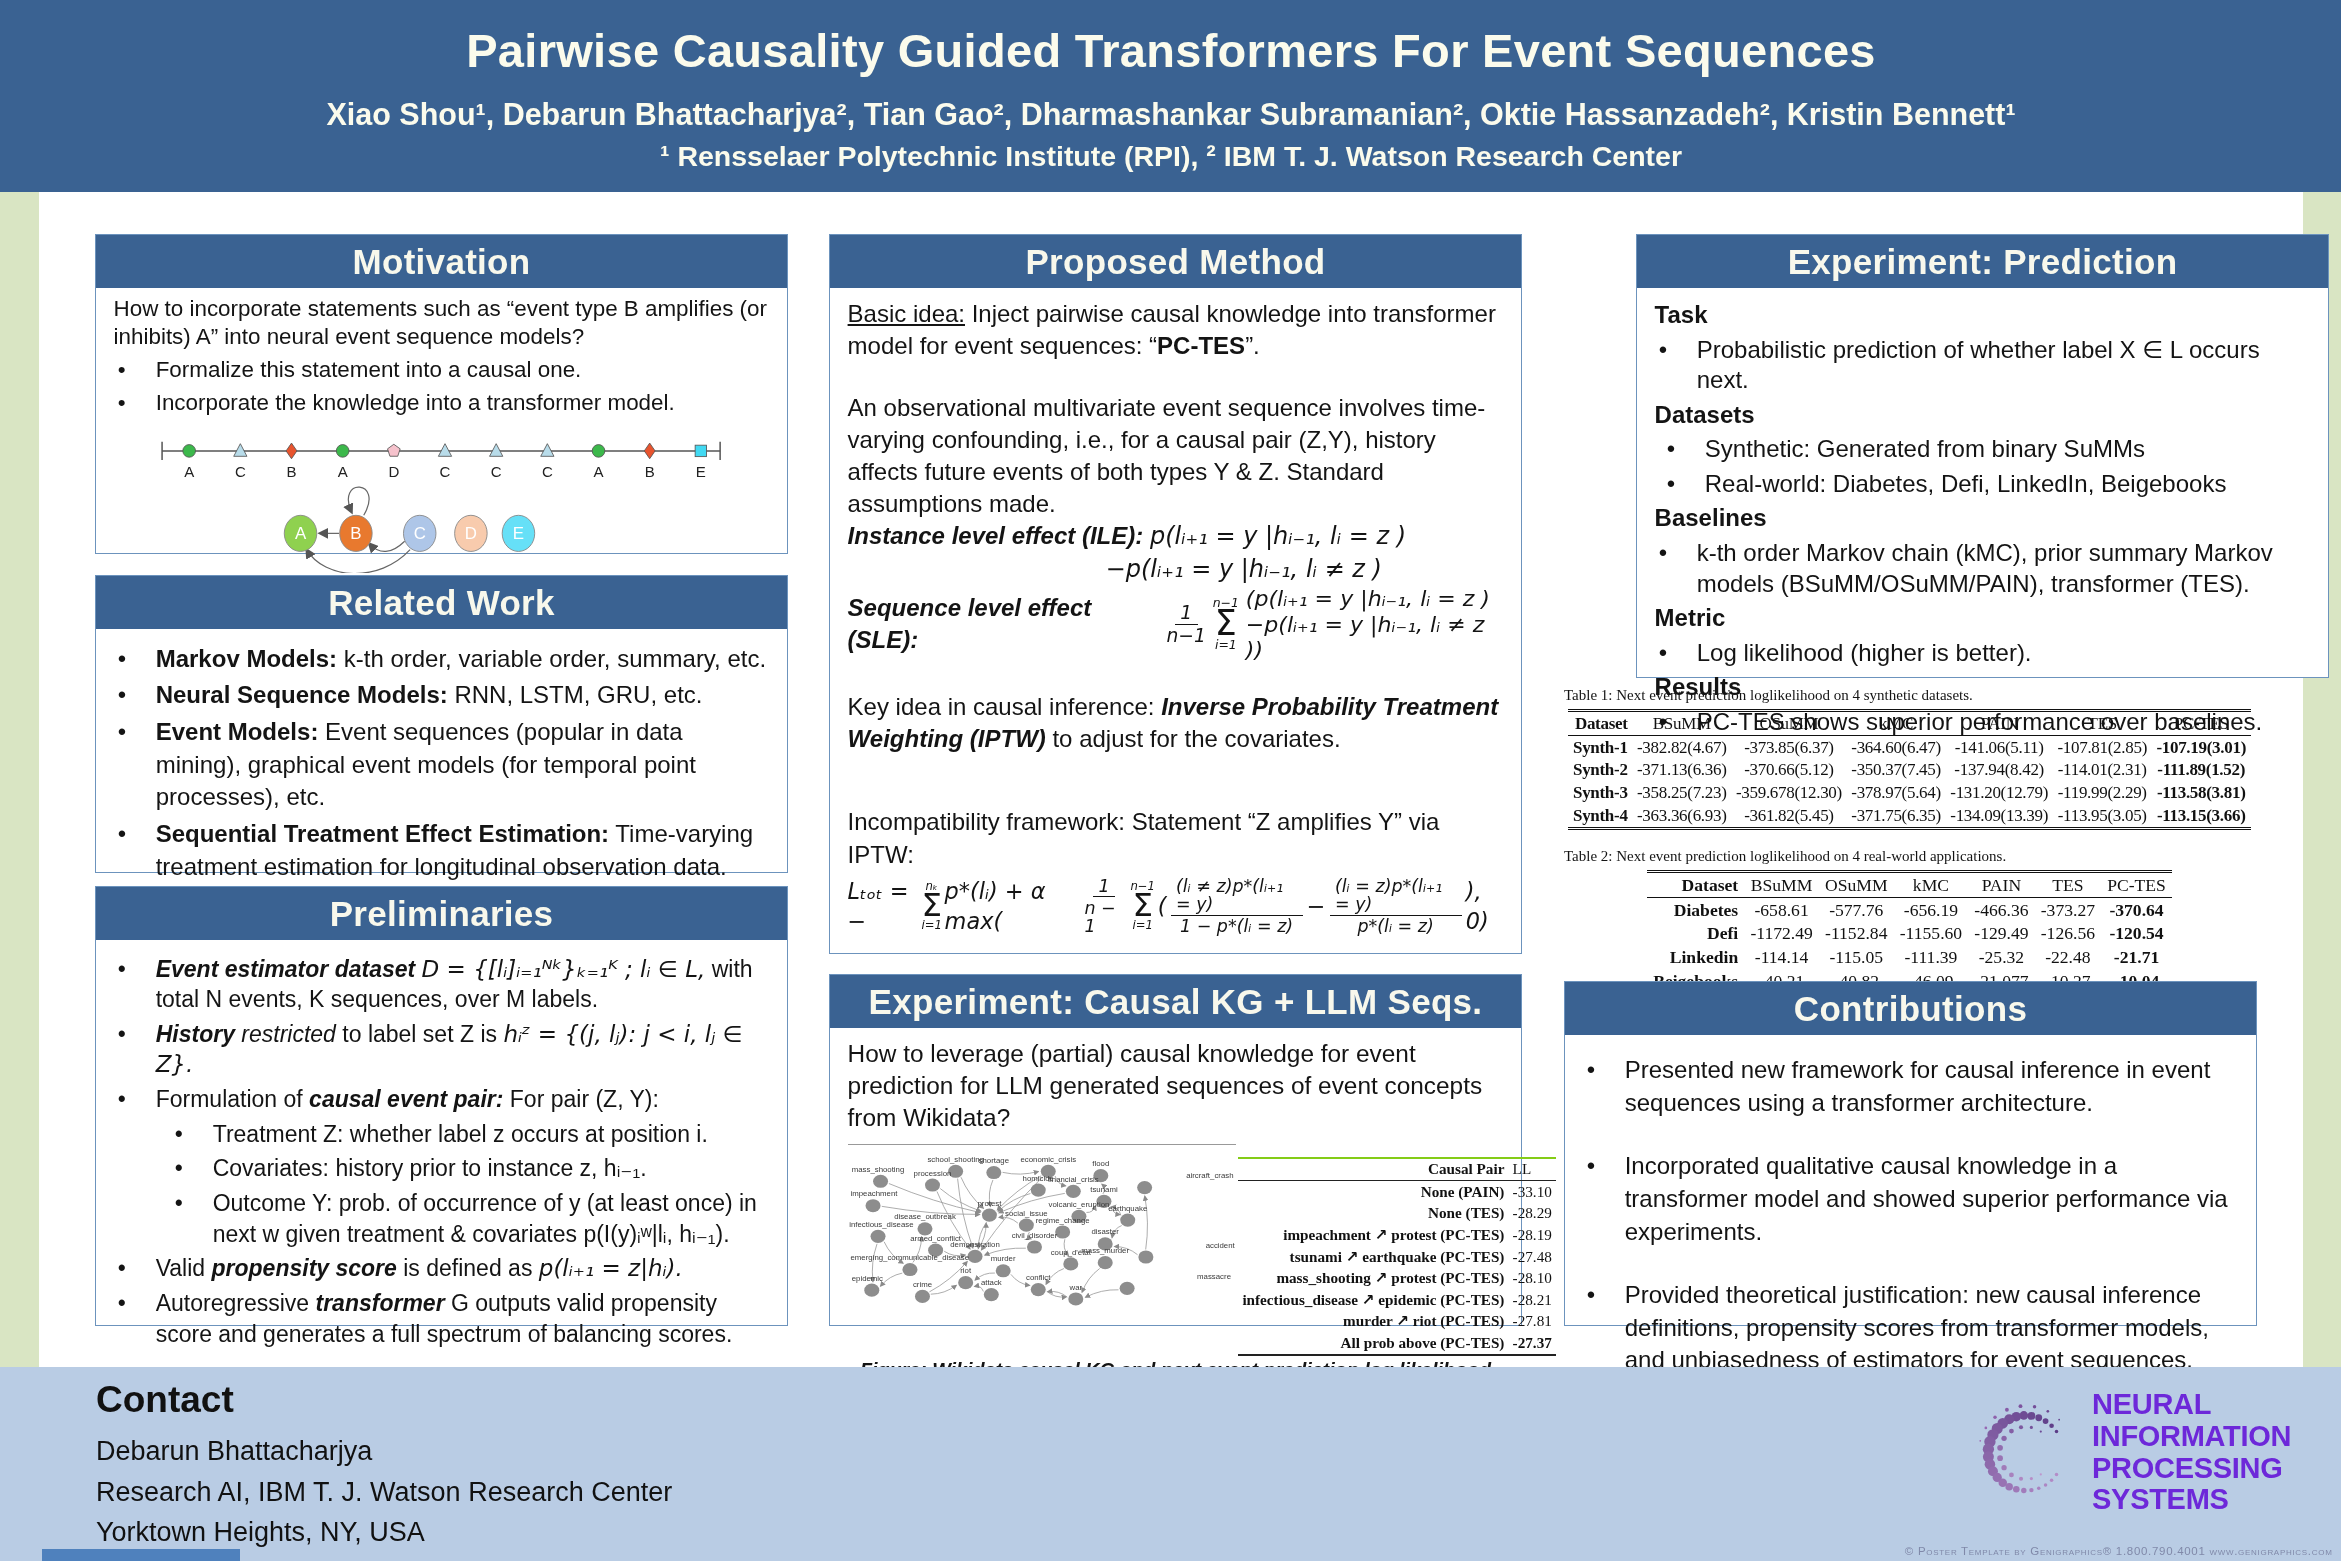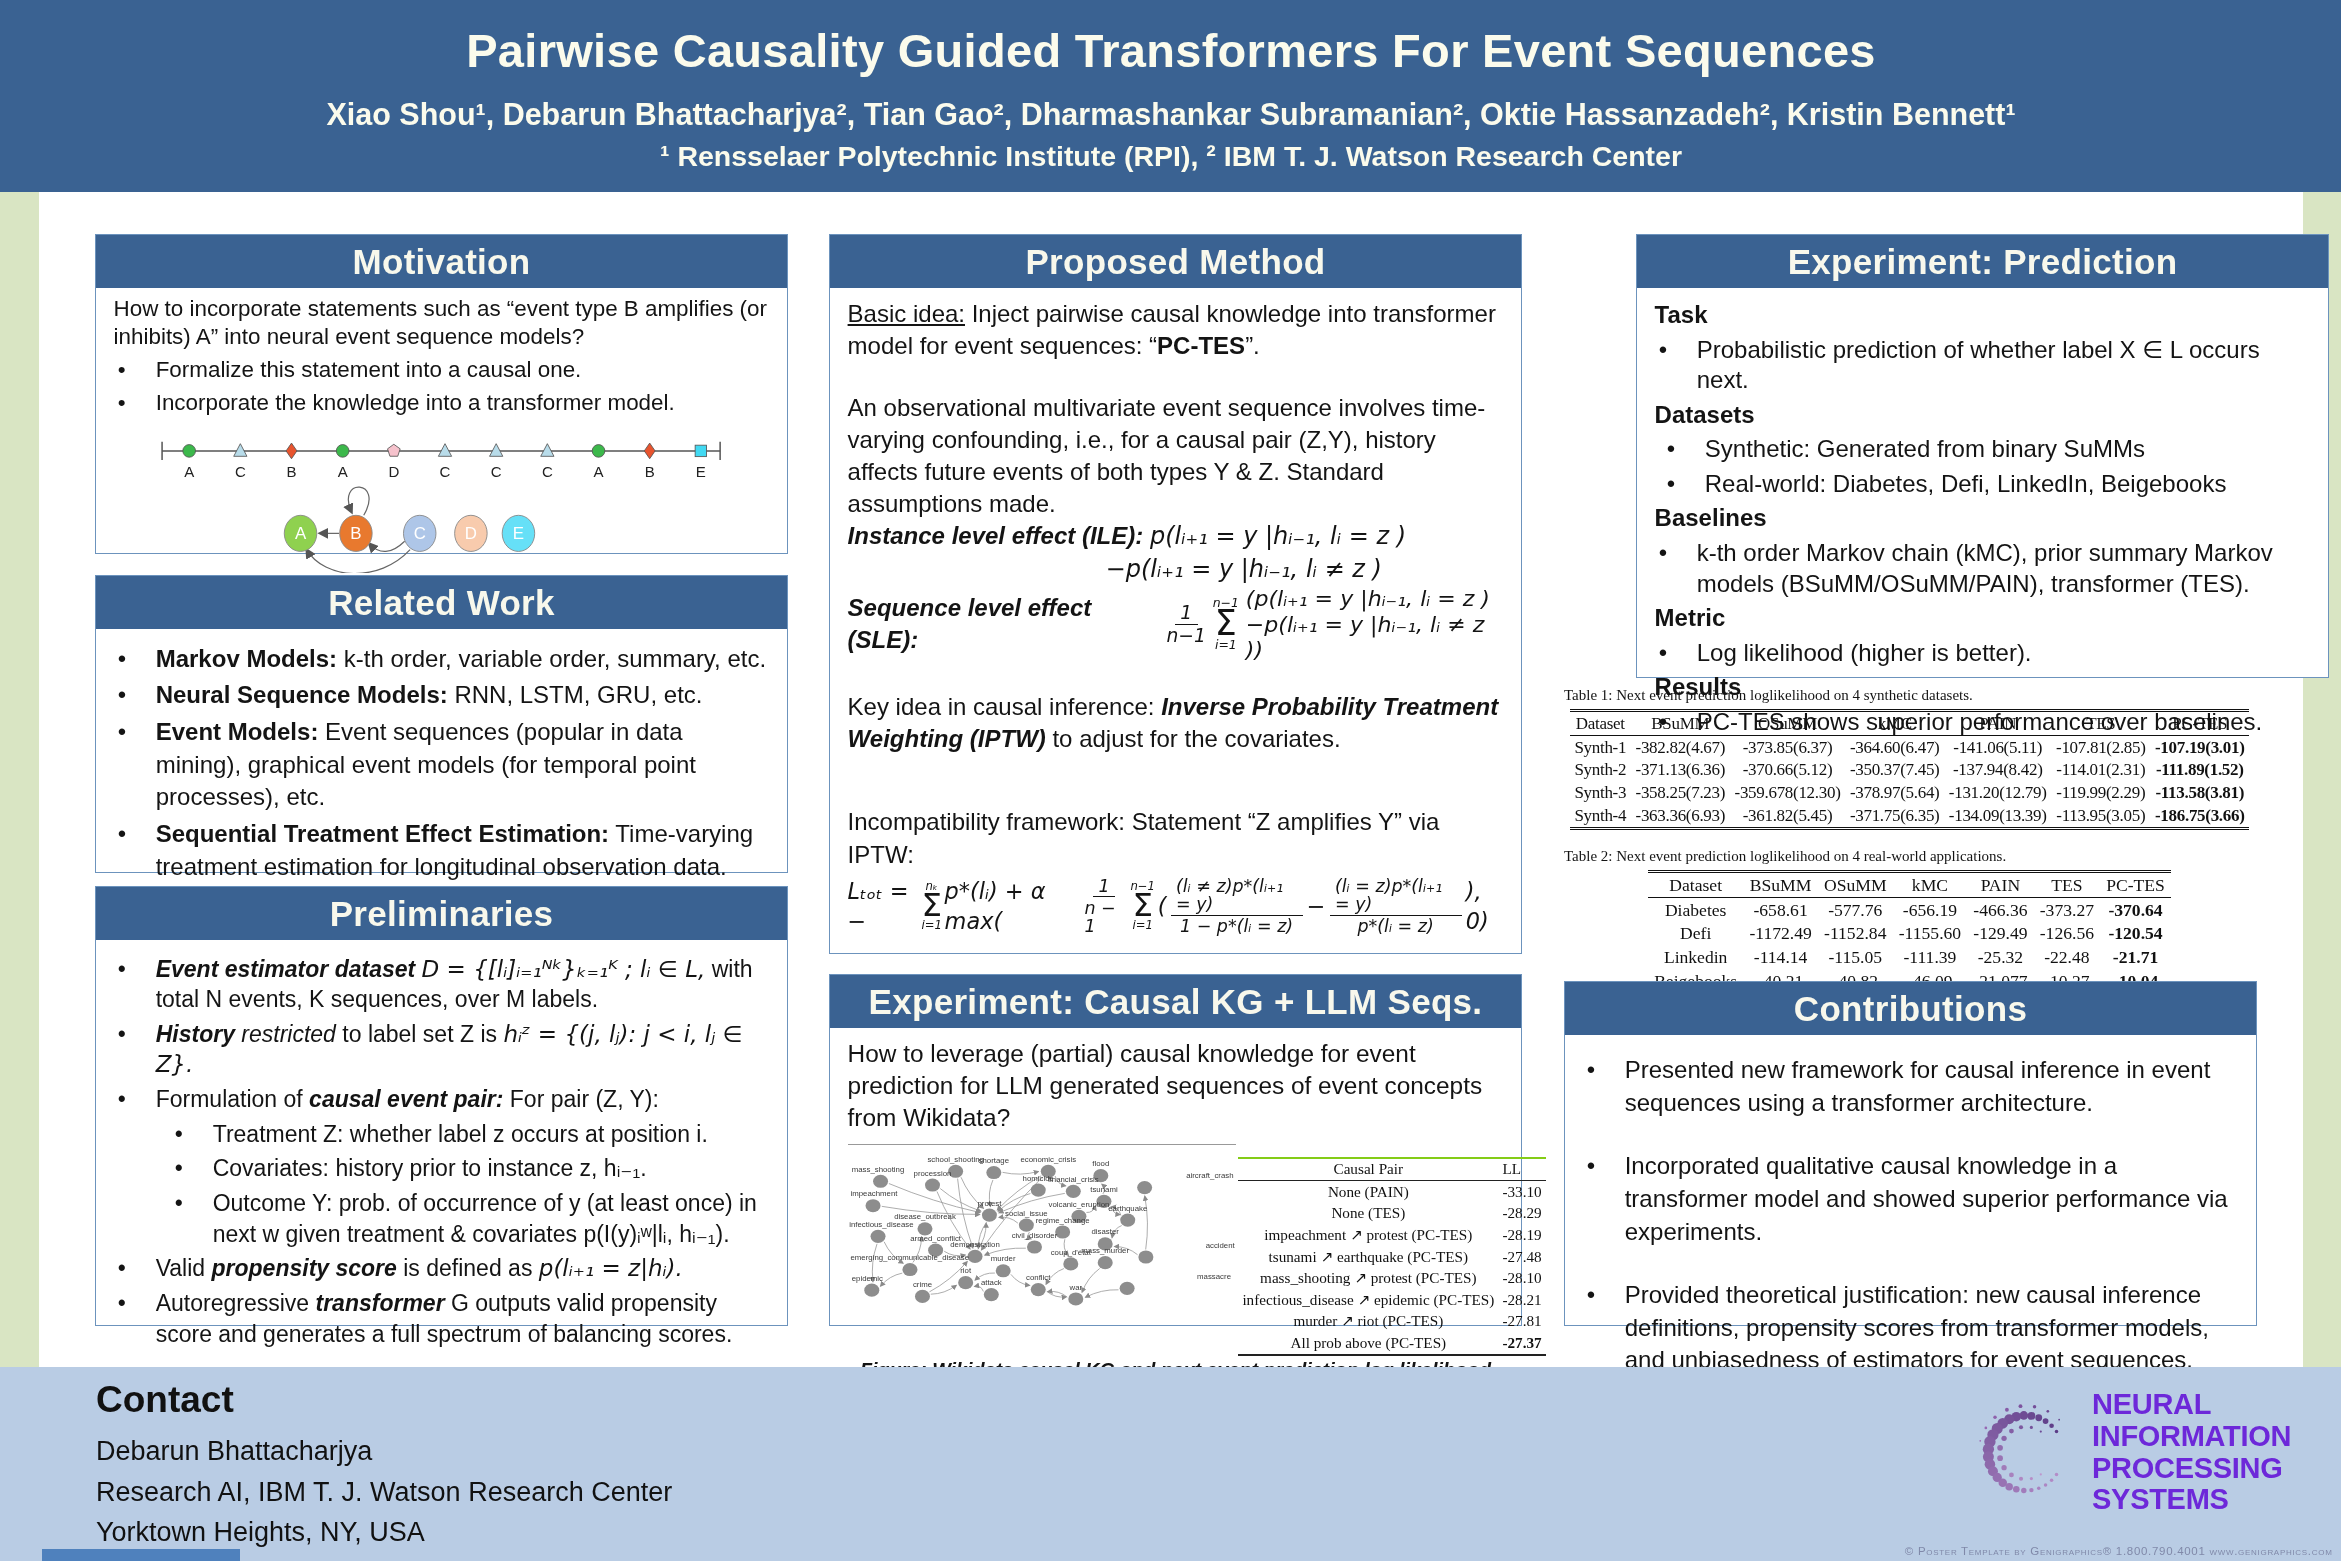--- a/index.html
+++ b/index.html
@@ -43,21 +43,21 @@
   .twolines{display:inline-flex;flex-direction:column;font-size:0.92em;line-height:1.15;margin-left:4.1px;}
 
   
   .figcaption{font-style:italic;font-weight:600;font-size:19px;text-align:center;margin-top:2.7px;}
   .seqlbl{font-size:25px;fill:#222;font-family:"Liberation Sans",sans-serif;}
   .gnode-lbl{font-size:28px;fill:#ffffff;font-family:"Liberation Sans",sans-serif;}
 
   
   .dtable{border-collapse:collapse;margin:0 auto;font-family:"Liberation Serif","DejaVu Sans",serif;color:#111;}
   .dtable th,.dtable td{padding:1.4px 6.1px;text-align:center;white-space:nowrap;}
-  .dtable th.first,.dtable td.first{text-align:center;}
+  .dtable th.first,.dtable td.first{text-align:right;font-weight:bold;}
   .dtable td.b{font-weight:bold;}
   .rtable{border-top:3.4px double #111;border-bottom:3.4px double #111;}
   .rtable thead th{border-bottom:1.4px solid #111;font-weight:normal;}
   .t1 th,.t1 td{font-size:17px;letter-spacing:-0.3px;padding:1.4px 4.7px;}
   .t2 th,.t2 td{font-size:17.6px;}
   .ctable{border-top:2px solid #84cc16;border-bottom:2px solid #222;}
   .ctable thead th{border-bottom:1.4px solid #222;font-weight:normal;}
   .ctable th,.ctable td{font-size:15.2px;text-align:left;padding:0.7px 4.1px;}
   .tcaption{font-family:Liberation Serif, serif;font-size:15px;margin:4.1px 0 5.4px 0;}
 
@@ -531,21 +531,21 @@
               <td>-119.99(2.29)</td>
               <td class="b">-113.58(3.81)</td>
             </tr>
             <tr>
               <td class="first">Synth-4</td>
               <td>-363.36(6.93)</td>
               <td>-361.82(5.45)</td>
               <td>-371.75(6.35)</td>
               <td>-134.09(13.39)</td>
               <td>-113.95(3.05)</td>
-              <td class="b">-186.75(3.66)</td>
+              <td class="b">-113.15(3.66)</td>
             </tr>
           </tbody>
         </table>
       </div>
     <div class="tcaption" style="margin-top:17.6px;">Table 2: Next event prediction loglikelihood on 4 real-world applications.</div>
     <div>
         <table class="dtable rtable t2">
           <thead>
             <tr>
               <th class="first">Dataset</th>

